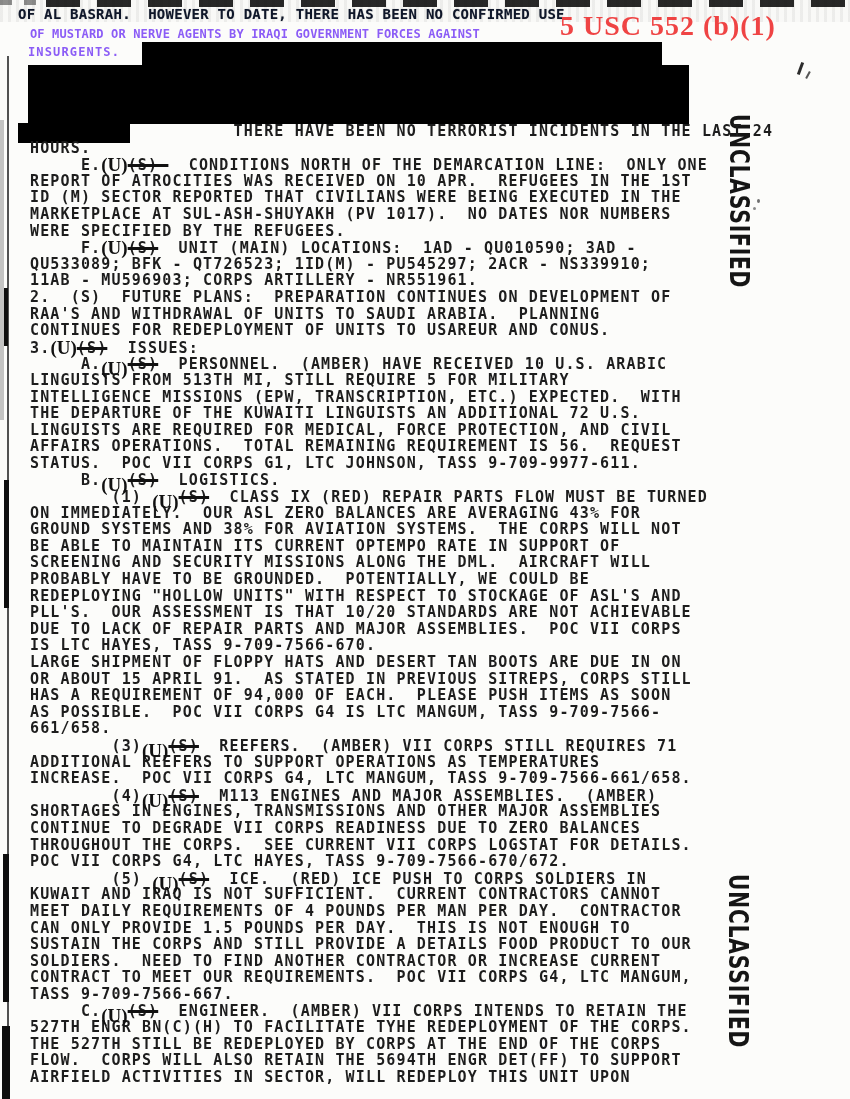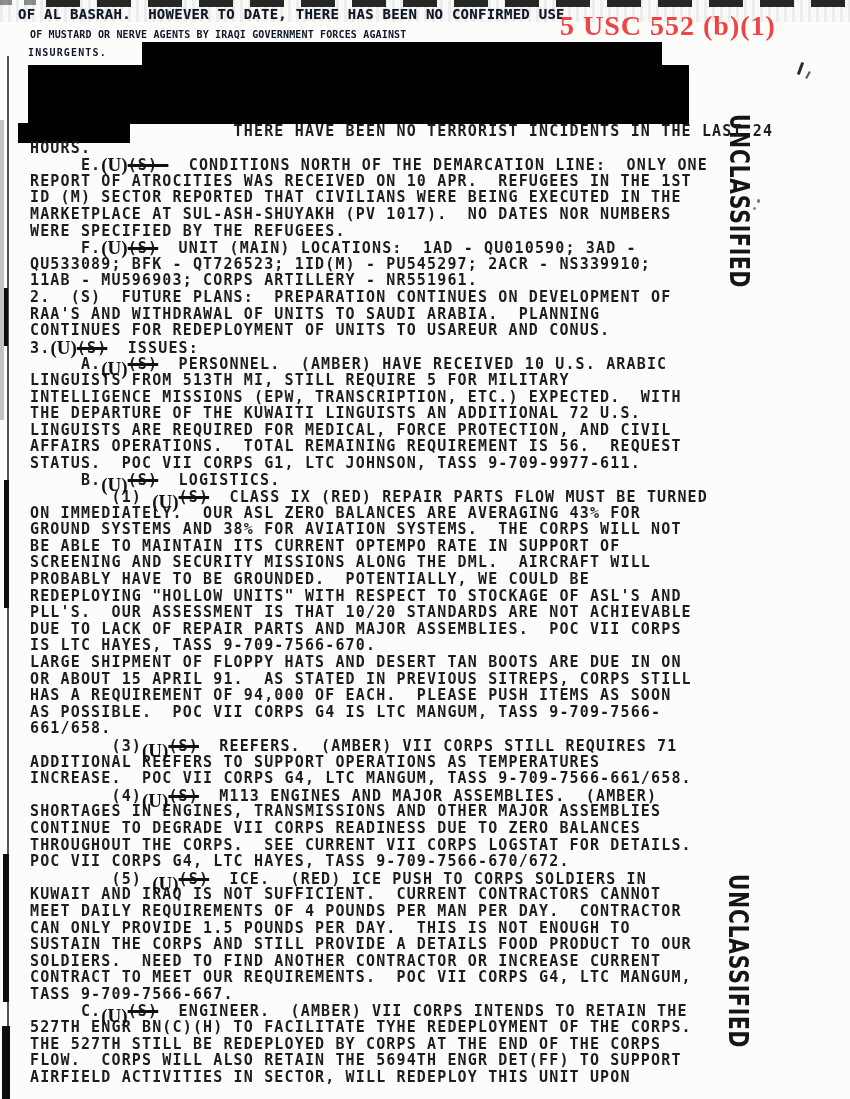--- a/index.html
+++ b/index.html
@@ -13,22 +13,22 @@
   
   .line{
     white-space:pre;height:16.6px;line-height:16.6px;
     font-size:15px;font-weight:bold;letter-spacing:1.15px;
     color:#1d1d1d;
   }
   #main-text{position:absolute;left:30px;top:123px;}
 
   
   .hline{
-    position:absolute;white-space:pre;font-size:10px;font-weight:bold;
-    letter-spacing:1.15px;color:#0f172a;line-height:17px;
+    position:absolute;white-space:pre;font-size:12px;font-weight:bold;
+    letter-spacing:1.15px;color:#8b5cf6;line-height:17px;
   }
   #hline1{left:18px;top:6px;font-size:14px;letter-spacing:0.25px;color:#0f172a;
           text-shadow:0 0 1px rgba(140,140,140,.8);}
   #hline2{left:30px;top:26px;letter-spacing:0.15px;}
   #hline3{left:28px;top:44px;}
 
   
   .hand{
     font-family:"Liberation Serif","DejaVu Serif",serif;
     font-weight:bold;font-size:19px;letter-spacing:0;

